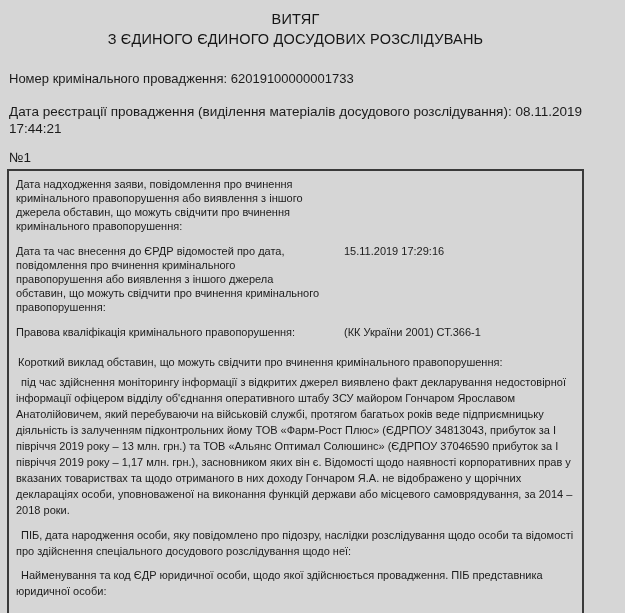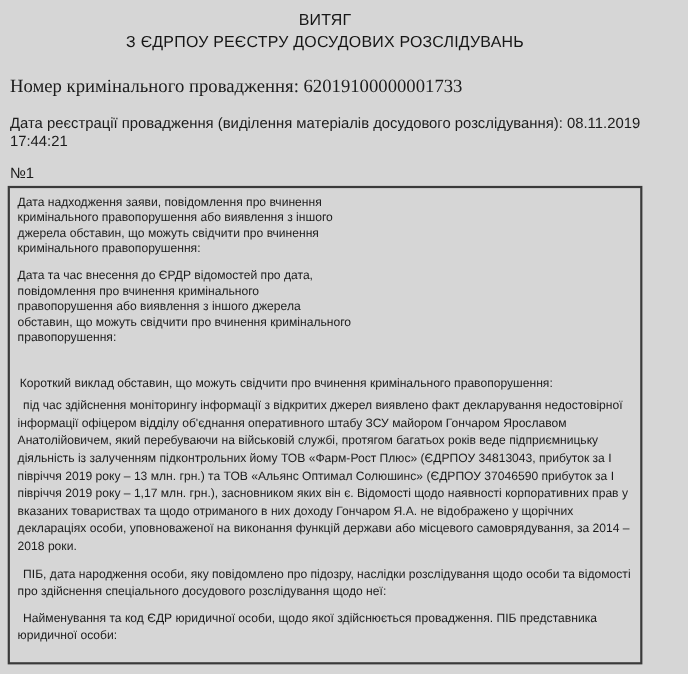--- a/index.html
+++ b/index.html
@@ -17,23 +17,22 @@
   }
   .doc-title {
     text-align:center;
     font-size:14.5px;
     line-height:20px;
     color:#161616;
     letter-spacing:0.2px;
   }
   .meta-case {
     margin:21px 2px 0;
-    font-size:17px;
+    font-size:13px;
     line-height:17px;
-    font-family:Liberation Serif, serif;
   }
   .meta-date {
     margin:16px 2px 0;
     font-size:13.5px;
     line-height:17px;
     max-width:600px;
   }
   .record-label {
     margin:13px 2px 3px;
     font-size:13.5px;
@@ -47,60 +46,65 @@
   }
   .kv-row {
     display:grid;
     grid-template-columns:309px 1fr;
     column-gap:19px;
     line-height:14px;
     margin-bottom:11px;
   }
   .kv-row .kv-value { padding-top:0; }
   .section-heading {
-    margin-top:27px;
+    margin-top:15px;
     margin-bottom:4px;
     line-height:16px;
     text-indent:2px;
   }
   .para {
     line-height:16px;
     text-indent:5px;
     margin-bottom:0;
   }
   .para-suspect { margin-top:9px; margin-bottom:0; }
   .para-legal { margin-top:8px; margin-bottom:9px; }
 </style>
 </head>
 <body>
 
 <div class="page">
 
   <div class="doc-title">
     <div>ВИТЯГ</div>
-    <div>З ЄДРПОУ РЕЄСТРУ ДОСУДОВИХ РОЗСЛІДУВАНЬ</div>
+    <div>З ЄДИНОГО ЄДИНОГО ДОСУДОВИХ РОЗСЛІДУВАНЬ</div>
   </div>
 
   <p class="meta-case">Номер кримінального провадження: 62019100000001733</p>
 
   <p class="meta-date">Дата реєстрації провадження (виділення матеріалів досудового розслідування): 08.11.2019 17:44:21</p>
 
   <p class="record-label">№1</p>
 
   <div class="details-box">
 
     <div class="kv-row">
       <div class="kv-label">Дата надходження заяви, повідомлення про вчинення кримінального правопорушення або виявлення з іншого джерела обставин, що можуть свідчити про вчинення кримінального правопорушення:</div>
     </div>
 
 
     <div class="kv-row">
       <div class="kv-label">Дата та час внесення до ЄРДР відомостей про дата, повідомлення про вчинення кримінального правопорушення або виявлення з іншого джерела обставин, що можуть свідчити про вчинення кримінального правопорушення:</div>
+      <div class="kv-value">15.11.2019 17:29:16</div>
     </div>
 
+    <div class="kv-row">
+      <div class="kv-label">Правова кваліфікація кримінального правопорушення:</div>
+      <div class="kv-value">(КК України 2001) СТ.366-1</div>
+    </div>
 
     <p class="section-heading">Короткий виклад обставин, що можуть свідчити про вчинення кримінального правопорушення:</p>
 
     <p class="para">під час здійснення моніторингу інформації з відкритих джерел виявлено факт декларування недостовірної інформації офіцером відділу об'єднання оперативного штабу ЗСУ майором Гончаром Ярославом Анатолійовичем, який перебуваючи на військовій службі, протягом багатьох років веде підприємницьку діяльність із залученням підконтрольних йому ТОВ «Фарм-Рост Плюс» (ЄДРПОУ 34813043, прибуток за І півріччя 2019 року – 13 млн. грн.) та ТОВ «Альянс Оптимал Солюшинс» (ЄДРПОУ 37046590 прибуток за І півріччя 2019 року – 1,17 млн. грн.), засновником яких він є. Відомості щодо наявності корпоративних прав у вказаних товариствах та щодо отриманого в них доходу Гончаром Я.А. не відображено у щорічних деклараціях особи, уповноваженої на виконання функцій держави або місцевого самоврядування, за 2014 – 2018 роки.</p>
 
     <p class="para para-suspect">ПІБ, дата народження особи, яку повідомлено про підозру, наслідки розслідування щодо особи та відомості про здійснення спеціального досудового розслідування щодо неї:</p>
 
     <p class="para para-legal">Найменування та код ЄДР юридичної особи, щодо якої здійснюється провадження. ПІБ представника юридичної особи:</p>
 
   </div>

